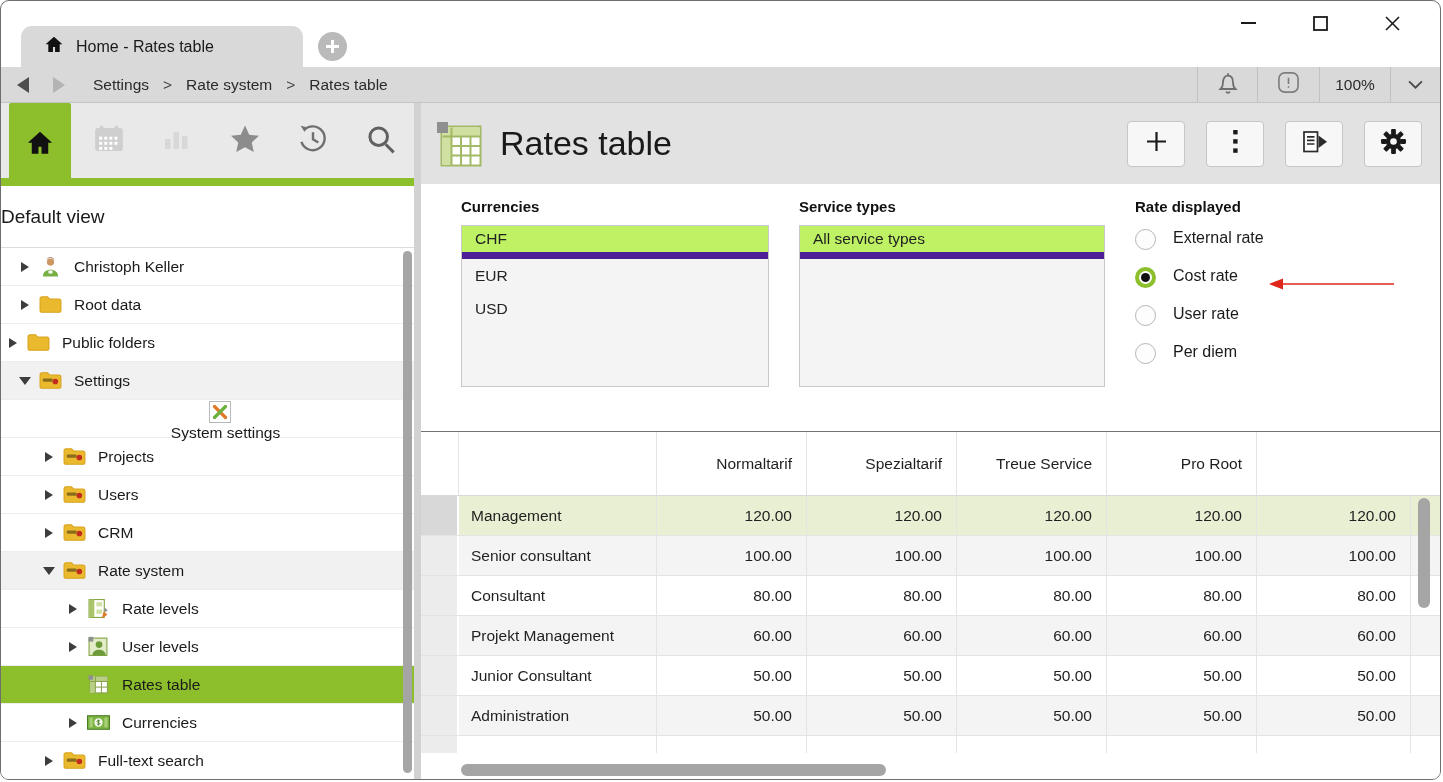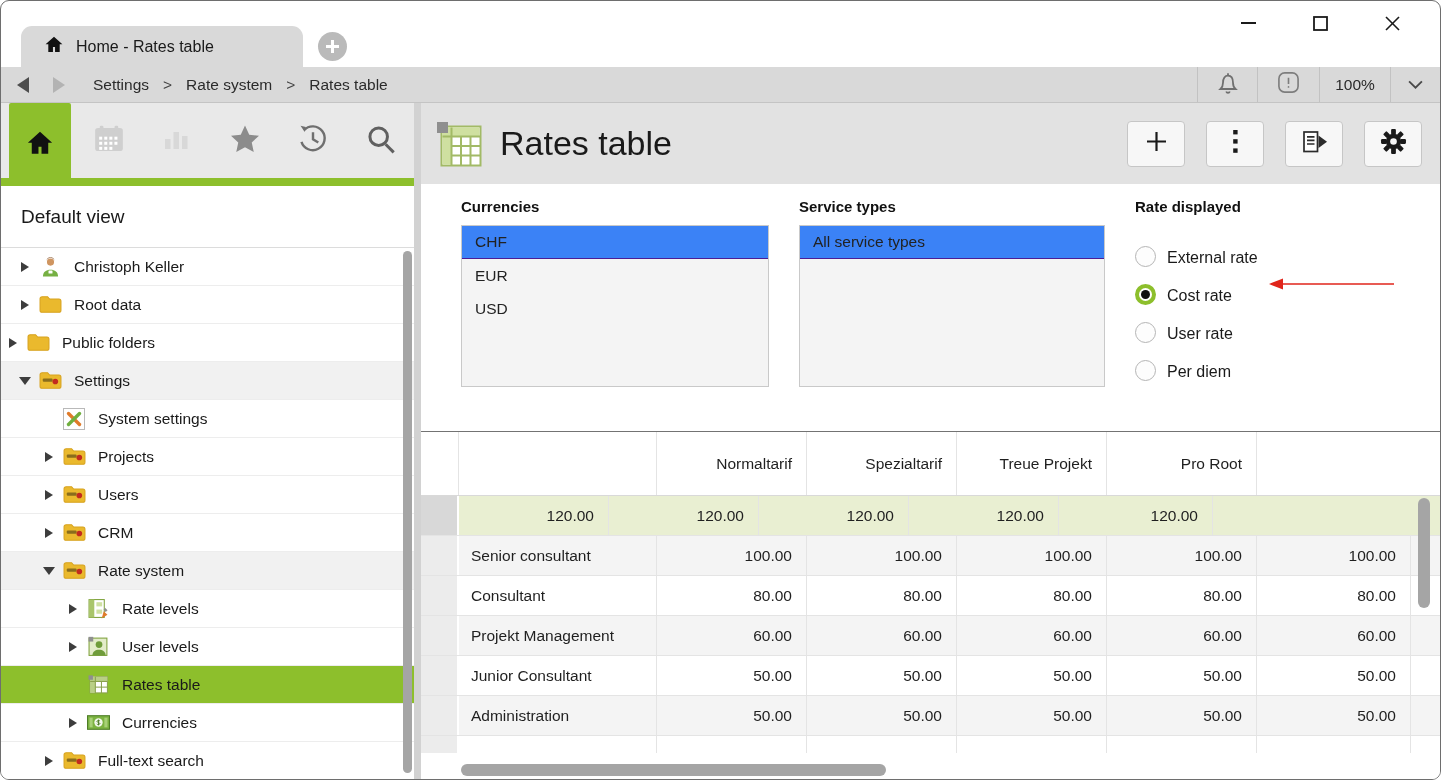--- a/index.html
+++ b/index.html
@@ -21,21 +21,21 @@
   .crumb{cursor:default;}
   .crumb-sep{color:#444;}
   .crumb-right{margin-left:auto;display:flex;align-items:stretch;height:100%;}
   .cr-item{display:flex;align-items:center;justify-content:center;border-left:1px solid #c2c2c2;}
   
   .sidebar{position:absolute;top:102px;left:0;width:413px;bottom:0;background:#fff;}
   .icon-strip{position:absolute;top:0;left:0;right:0;height:75px;background:#e9e9e9;}
   .strip-icon{position:absolute;top:0;height:75px;width:40px;display:flex;align-items:center;justify-content:center;}
   .home-tab{position:absolute;left:8px;top:0;width:62px;height:83px;background:var(--green);display:flex;align-items:center;justify-content:center;border-radius:2px 2px 0 0;}
   .green-bar{position:absolute;top:75px;left:0;right:0;height:8px;background:var(--green);}
-  .view-title{position:absolute;top:83px;left:0;right:0;height:62px;display:flex;align-items:center;padding-left:20px;font-size:19px;color:#1a1a1a;border-bottom:1px solid #dcdcdc;}
+  .view-title{position:absolute;top:83px;left:0;right:0;height:62px;display:flex;align-items:center;font-size:19px;color:#1a1a1a;border-bottom:1px solid #dcdcdc;}
   .tree{position:absolute;top:145px;left:0;right:0;bottom:0;overflow:hidden;}
   .tree-row{height:38px;display:flex;align-items:center;border-bottom:1px solid #ededed;font-size:15.5px;color:#1a1a1a;cursor:default;}
   .tree-row.hl{background:#f1f1f1;}
   .tree-row.sel{background:var(--green);}
   .expander{width:24px;display:flex;justify-content:center;align-items:center;flex:none;}
   .tri-r{width:0;height:0;border-top:5.5px solid transparent;border-bottom:5.5px solid transparent;border-left:8px solid #3d3d3d;}
   .tri-d{width:0;height:0;border-left:6px solid transparent;border-right:6px solid transparent;border-top:8px solid #3d3d3d;}
   .t-icon{width:26px;height:24px;display:flex;align-items:center;justify-content:center;margin-right:11px;flex:none;}
   .side-thumb{position:absolute;right:2px;top:148px;width:9px;height:522px;background:#a5a5a5;border-radius:5px;}
   .side-divider{position:absolute;left:413px;top:102px;width:7px;bottom:0;background:#d2d2d2;}
@@ -44,23 +44,23 @@
   .main-header{position:absolute;top:0;left:0;right:0;height:81px;background:#e2e2e2;display:flex;align-items:center;}
   .main-title-icon{margin-left:15px;display:flex;}
   .main-title{margin-left:18px;font-size:34px;font-weight:300;color:#1a1a1a;}
   .hdr-buttons{margin-left:auto;margin-right:18px;display:flex;gap:21px;}
   .hbtn{width:58px;height:46px;background:#f7f7f7;border:1px solid #c6c6c6;border-radius:4px;display:flex;align-items:center;justify-content:center;cursor:default;}
   
   .fgroup{position:absolute;top:95px;}
   .fgroup .flabel{font-size:15px;font-weight:bold;color:#111;margin-bottom:10px;}
   .listbox{height:162px;border:1px solid #c9c9c9;background:#f4f4f4;overflow:hidden;}
   .list-item{height:33px;display:flex;align-items:center;padding-left:13px;font-size:15.5px;color:#222;cursor:default;}
-  .list-item.sel{background:#3b82f6;border-bottom:1px solid #4c1d95;}
+  .list-item.sel{background:#bef264;border-bottom:7px solid #4c1d95;}
   .radios{margin-top:14px;}
-  .radio-row{height:38px;display:flex;align-items:flex-end;gap:11px;cursor:default;}
+  .radio-row{height:38px;display:flex;align-items:flex-start;gap:17px;cursor:default;}
   .radio{width:21px;height:21px;border-radius:50%;border:1px solid #b5b5b5;background:#fdfdfd;flex:none;display:flex;align-items:center;justify-content:center;}
   .radio.sel{border:4px solid var(--green);background:#fff;}
   .radio.sel .dot{width:9px;height:9px;border-radius:50%;background:#111;}
   .radio-label{font-size:16px;color:#1a1a1a;}
   .red-arrow{position:absolute;left:848px;top:174px;}
   
   .rtable{position:absolute;left:0;top:328px;right:0;border-top:1px solid #737373;}
   .trow{display:flex;height:40px;border-bottom:1px solid #e4e4e4;background:#fff;}
   .trow.head{height:64px;border-bottom:1px solid #d9d9d9;}
   .trow.alt{background:#f4f4f4;}
@@ -253,21 +253,21 @@
           </span>
           <span class="t-icon">
             <svg width="23" height="19" viewBox="0 0 22 18">
               <path d="M1 3.5C1 2.4 1.9 1.5 3 1.5h5.2l2 2.3H19c1.1 0 2 .9 2 2v8.7c0 1.1-.9 2-2 2H3c-1.1 0-2-.9-2-2z" fill="#eab92d" stroke="#d8a31f"></path>
               <rect x="3.6" y="7" width="9.4" height="3.2" rx="1" fill="#8a6d1c"></rect>
               <circle cx="15.6" cy="10" r="2.7" fill="#c22b1f"></circle>
             </svg>
           </span>
           <span>Settings</span>
         </div>
-        <div class="tree-row" style="padding-left: 36px;">
+        <div class="tree-row" style="padding-left: 36px; flex-direction: column;">
           <span class="expander"></span>
           <span class="t-icon">
             <svg width="22" height="22">
               <rect x="0.5" y="0.5" width="21" height="21" fill="#fff" stroke="#b9b9b9"></rect>
               <line x1="5.5" y1="5.5" x2="16.5" y2="16.5" stroke="#e07b2a" stroke-width="3.4" stroke-linecap="round"></line>
               <line x1="16.5" y1="5.5" x2="5.5" y2="16.5" stroke="#6faf3e" stroke-width="3.4" stroke-linecap="round"></line>
             </svg>
           </span>
           <span>System settings</span>
         </div>
@@ -508,26 +508,27 @@
           <line x1="11" y1="7" x2="125" y2="7" stroke="#e0251b" stroke-width="1.5"></line>
           <path d="M0 7 14 1.6 14 12.4 Z" fill="#e0251b"></path>
         </svg></div>
 
     <div class="rtable" id="ratesTable">
         <div class="trow head">
           <div class="cell gutter"></div>
           <div class="cell rowlabel"></div>
           <div class="cell val">Normaltarif</div>
           <div class="cell val">Spezialtarif</div>
-          <div class="cell val">Treue Projekt</div>
+          <div class="cell val">Treue Service</div>
           <div class="cell val">Pro Root</div>
           <div class="cell rest"></div>
         </div>
         <div class="trow sel">
           <div class="cell gutter"></div>
+          <div class="cell rowlabel">Management</div>
           <div class="cell val">120.00</div>
           <div class="cell val">120.00</div>
           <div class="cell val">120.00</div>
           <div class="cell val">120.00</div>
           <div class="cell val last">120.00</div>
           <div class="cell rest"></div>
         </div>
         <div class="trow alt">
           <div class="cell gutter"></div>
           <div class="cell rowlabel">Senior consultant</div>

